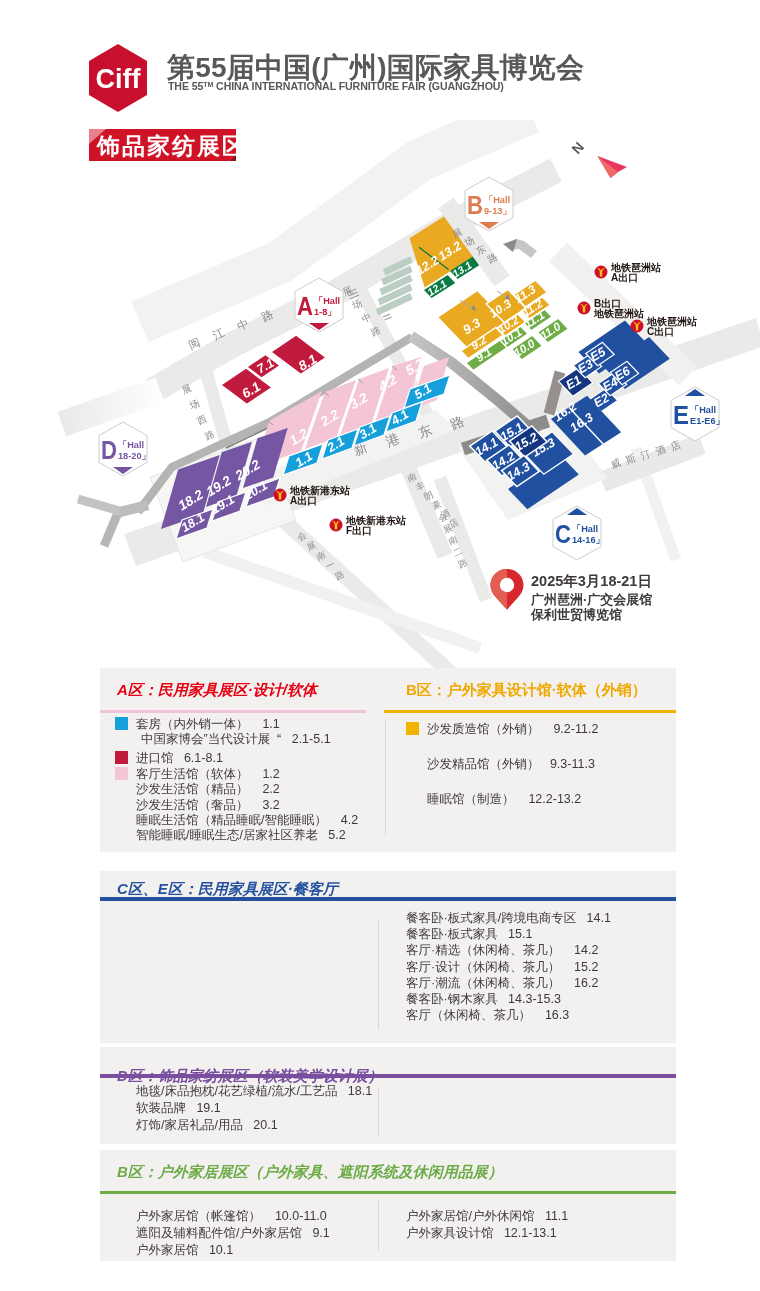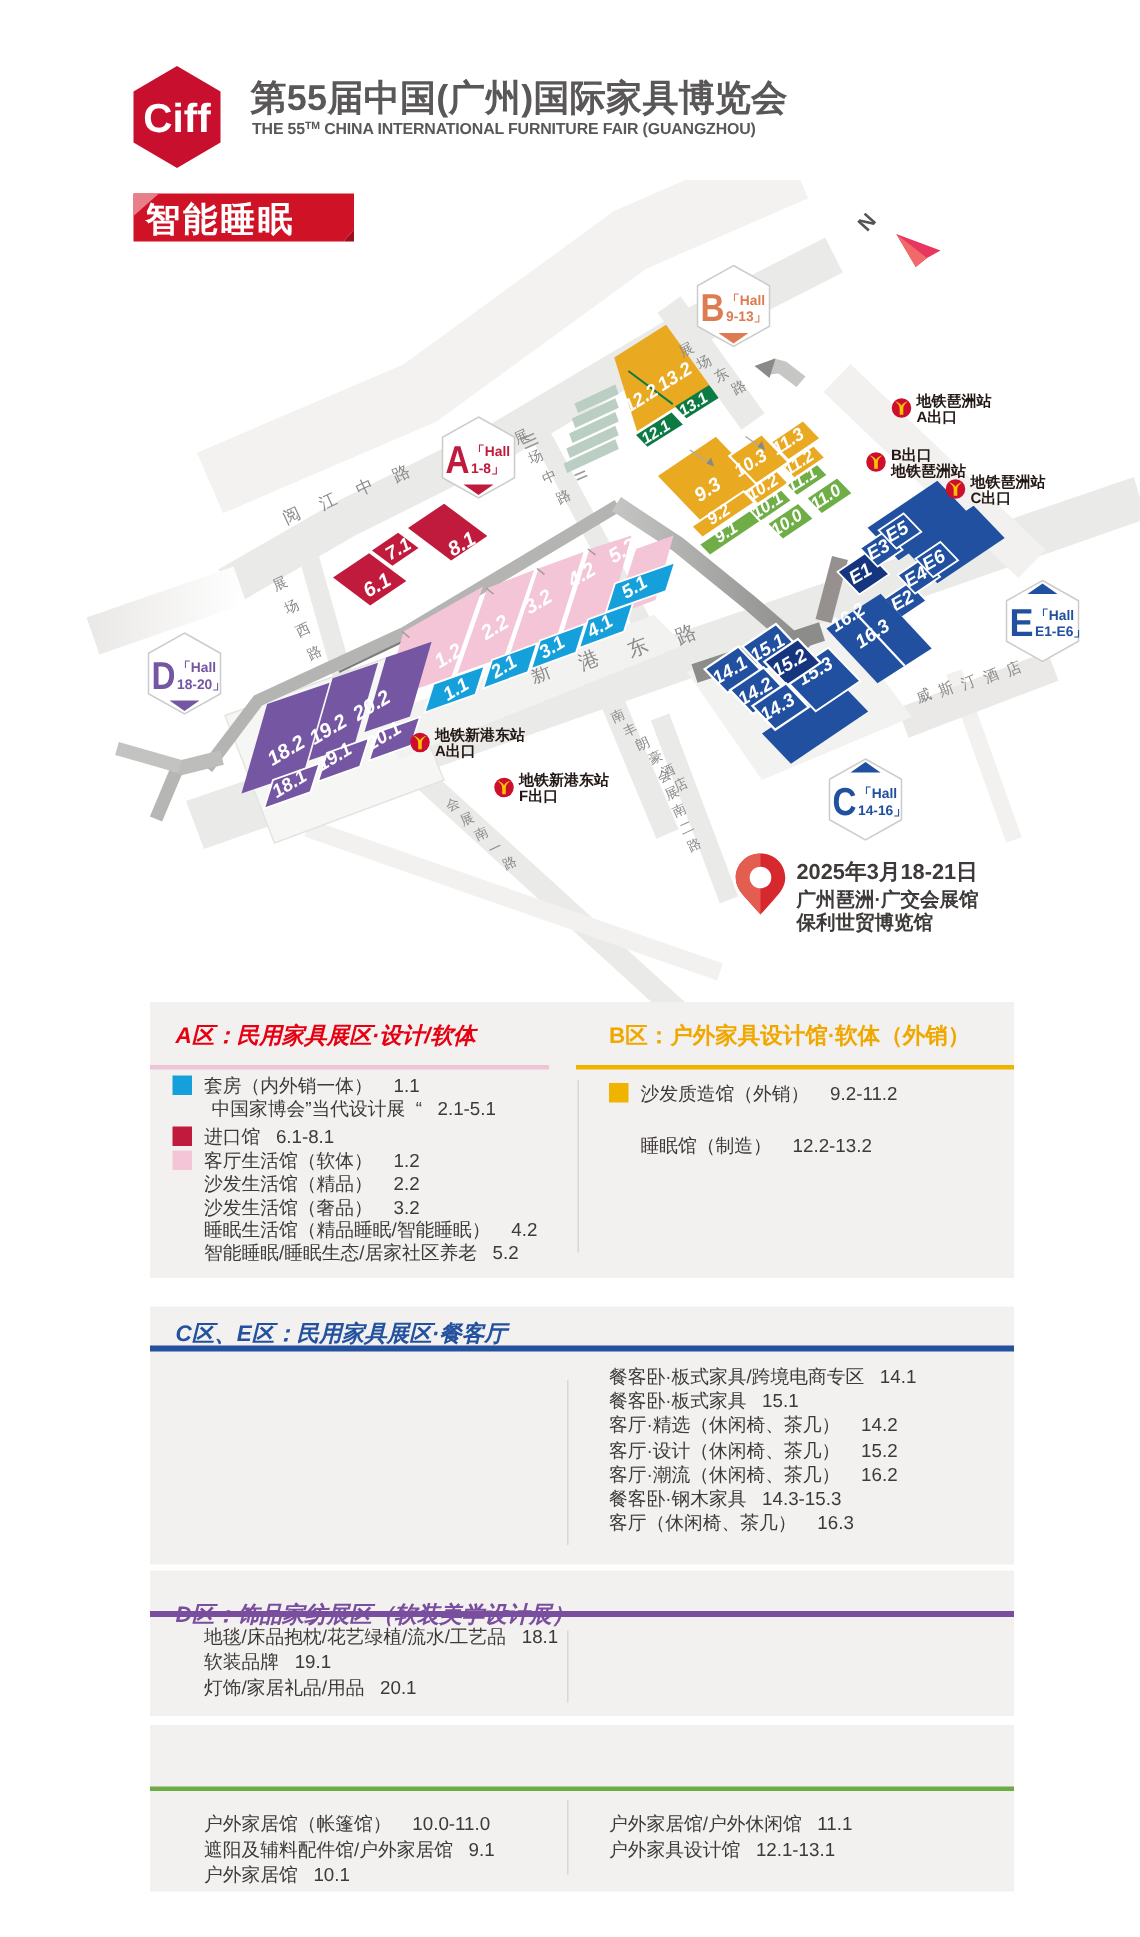--- a/index.html
+++ b/index.html
@@ -8,30 +8,30 @@
 .itext { font-size:12.5px; color:#3e3a39; line-height:15.4px; }
 .sq { display:inline-block; width:13px; height:13px; vertical-align:-2px; margin-right:8px; }
 </style></head>
 <body>
 
 <svg width="68" height="70" style="position:absolute;left:84px;top:43px" viewBox="0 0 68 70">
 <polygon points="34,1 63,18 63,52 34,69 5,52 5,18" fill="#c8102e"></polygon>
 <text x="34" y="45" font-size="27" font-weight="700" fill="#fff" text-anchor="middle" font-family="Liberation Sans, sans-serif">Ciff</text>
 </svg>
 
-<div style="position:absolute;left:167px;top:49px;font-size:24px;font-weight:700;color:#595757;letter-spacing:0.2px">第55届中国(广州)国际家具博览会</div>
+<div style="position:absolute;left:167px;top:49px;font-size:28px;font-weight:700;color:#595757;letter-spacing:0.2px">第55届中国(广州)国际家具博览会</div>
 
 <div style="position:absolute;left:168px;top:80px;font-size:10.6px;font-weight:700;color:#595757;letter-spacing:-0.1px">THE 55<span style="font-size:7px;vertical-align:3px">TM</span> CHINA INTERNATIONAL FURNITURE FAIR (GUANGZHOU)</div>
 
 <svg width="160" height="40" style="position:absolute;left:85px;top:128px" viewBox="0 0 160 40">
 <polygon points="4,1 151,1 151,25 144,33 4,33" fill="#cf1225"></polygon>
 <polygon points="4,1 21,1 4,16" fill="#e8808c"></polygon>
 <polygon points="144,33 151,25 151,33" fill="#9b0e1c"></polygon>
 </svg>
-<div style="position:absolute;left:97px;top:131px;font-size:23px;font-weight:700;color:#fff;letter-spacing:2px">智能睡眠</div>
+<div style="position:absolute;left:97px;top:131px;font-size:23px;font-weight:700;color:#fff;letter-spacing:2px">饰品家纺展区</div>
 
 <div style="position:absolute;left:0;top:120px;width:760px;height:651px">
     <svg width="760" height="651" viewBox="0 120 760 651" font-family="Liberation Sans, sans-serif" style="position:absolute;top:0;left:0">
       <defs>
 <linearGradient id="walk" x1="0" y1="0" x2="1" y2="0">
 <stop offset="0" stop-color="#c6c6c4"></stop>
           <stop offset="1" stop-color="#8a8a88"></stop>
 </linearGradient>
 <linearGradient id="fadeL" x1="0" y1="0" x2="1" y2="0">
 <stop offset="0" stop-color="#e9e8e6"></stop>
@@ -455,20 +455,21 @@
     <div style="margin-top:4px"><span class="sq" style="background:#c01b3c"></span>进口馆&nbsp;&nbsp;&nbsp;6.1-8.1</div>
     <div><span class="sq" style="background:#f3c5d7"></span>客厅生活馆（软体）&nbsp;&nbsp;&nbsp;&nbsp;1.2</div>
     <div style="margin-left:21px">沙发生活馆（精品）&nbsp;&nbsp;&nbsp;&nbsp;2.2</div>
     <div style="margin-left:21px">沙发生活馆（奢品）&nbsp;&nbsp;&nbsp;&nbsp;3.2</div>
     <div style="margin-left:21px">睡眠生活馆（精品睡眠/智能睡眠）&nbsp;&nbsp;&nbsp;&nbsp;4.2</div>
     <div style="margin-left:21px">智能睡眠/睡眠生态/居家社区养老&nbsp;&nbsp;&nbsp;5.2</div>
   </div>
 
   <div class="itext" style="position:absolute;left:306px;top:44px;line-height:35px">
     <div><span class="sq" style="background:#f0b400"></span>沙发质造馆（外销）&nbsp;&nbsp;&nbsp;&nbsp;9.2-11.2</div>
+    <div style="margin-left:21px">沙发精品馆（外销）&nbsp;&nbsp;&nbsp;9.3-11.3</div>
     <div style="margin-left:21px">睡眠馆（制造）&nbsp;&nbsp;&nbsp;&nbsp;12.2-13.2</div>
   </div>
 </div>
 
 <div class="sec" style="top:871px;height:172px">
 
   <h2 style="color:#24519e;padding-top:9px">C区、E区：民用家具展区·餐客厅</h2>
 
   <div style="position:absolute;left:0;top:26px;width:576px;height:3.5px;background:#24519e"></div>
 
@@ -497,20 +498,21 @@
   <div class="itext" style="position:absolute;left:36px;top:36px;line-height:17.2px">
     <div>地毯/床品抱枕/花艺绿植/流水/工艺品&nbsp;&nbsp;&nbsp;18.1</div>
     <div>软装品牌&nbsp;&nbsp;&nbsp;19.1</div>
     <div>灯饰/家居礼品/用品&nbsp;&nbsp;&nbsp;20.1</div>
   </div>
 
 </div>
 
 <div class="sec" style="top:1150px;height:111px">
 
+  <h2 style="color:#6cab45">B区：户外家居展区（户外家具、遮阳系统及休闲用品展）</h2>
 
   <div style="position:absolute;left:0;top:41px;width:576px;height:3px;background:#6cab45"></div>
 
   <div style="position:absolute;left:278px;top:50px;width:1px;height:50px;background:#d8d8d6"></div>
 
   <div class="itext" style="position:absolute;left:36px;top:58px;line-height:17.2px">
     <div>户外家居馆（帐篷馆）&nbsp;&nbsp;&nbsp;&nbsp;10.0-11.0</div>
     <div>遮阳及辅料配件馆/户外家居馆&nbsp;&nbsp;&nbsp;9.1</div>
     <div>户外家居馆&nbsp;&nbsp;&nbsp;10.1</div>
   </div>

